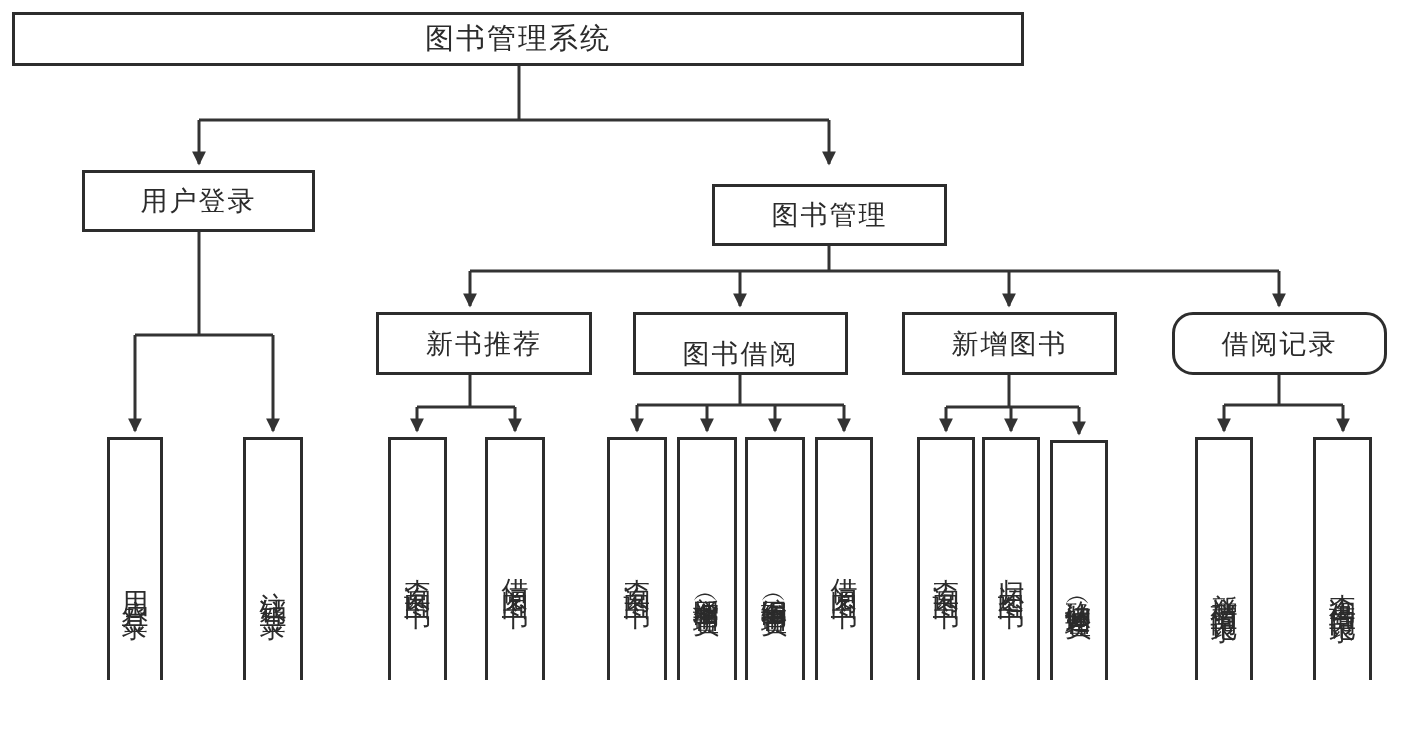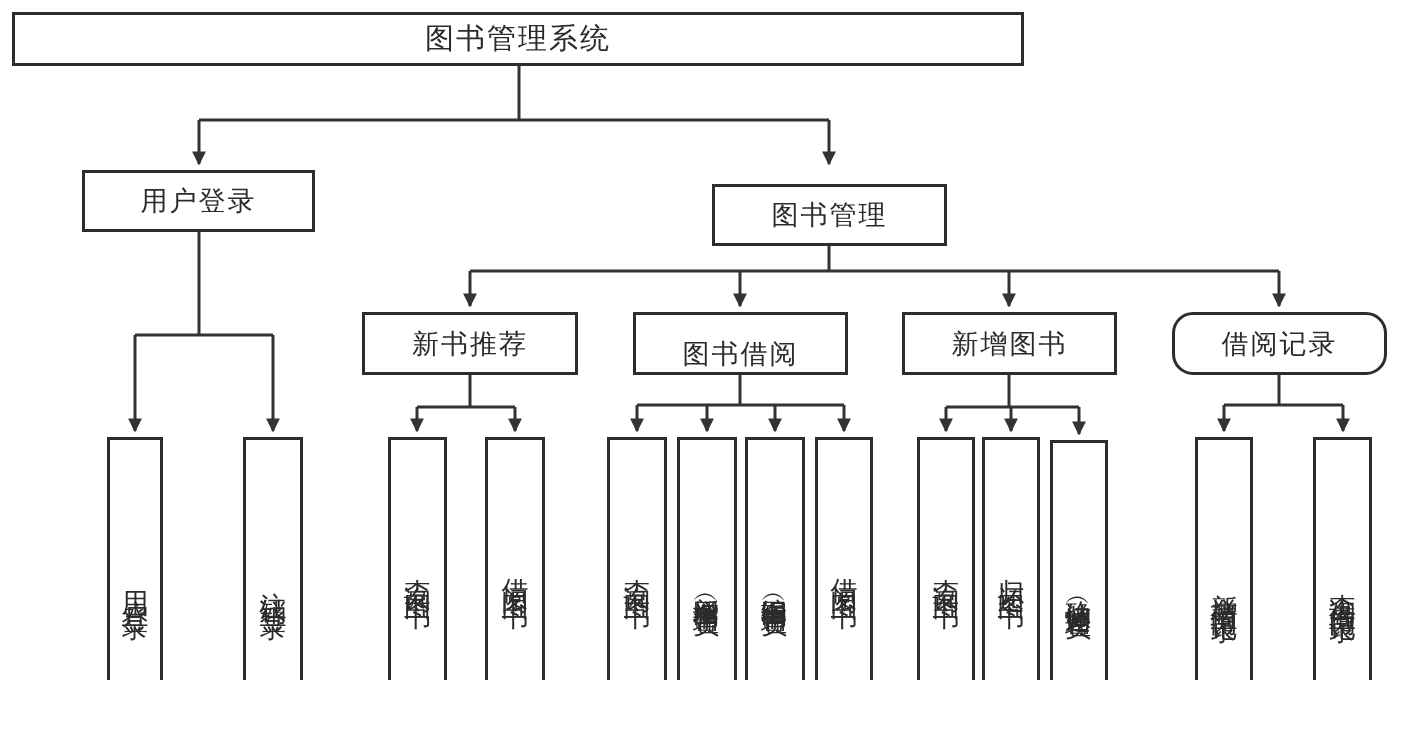--- a/index.html
+++ b/index.html
@@ -120,21 +120,21 @@
     <span class="h-label">图书管理系统</span>
   </div>
 
   <div class="node" style="left:82px; top:170px; width:233px; height:62px;">
     <span class="h-label">用户登录</span>
   </div>
   <div class="node" style="left:712px; top:170px; width:235px; height:62px;margin-top:14px;">
     <span class="h-label">图书管理</span>
   </div>
 
-  <div class="node" style="left:362px; top:312px; width:216px; height:63px;">
+  <div class="node" style="left:376px; top:312px; width:216px; height:63px;">
     <span class="h-label">新书推荐</span>
   </div>
   <div class="node" style="left:633px; top:312px; width:215px; height:63px;align-items:flex-end;">
     <span class="h-label">图书借阅</span>
   </div>
   <div class="node" style="left:902px; top:312px; width:215px; height:63px;">
     <span class="h-label">新增图书</span>
   </div>
   <div class="node" style="left:1172px; top:312px; width:215px; height:63px;border-radius:21px;">
     <span class="h-label">借阅记录</span>

